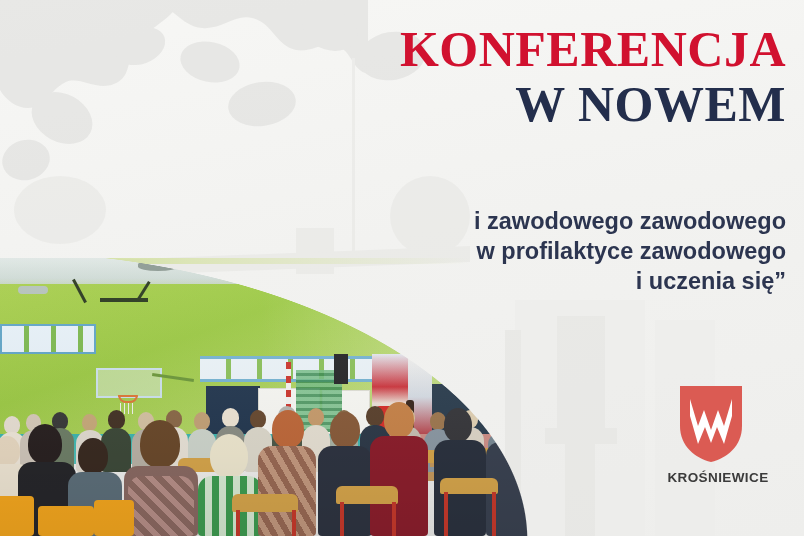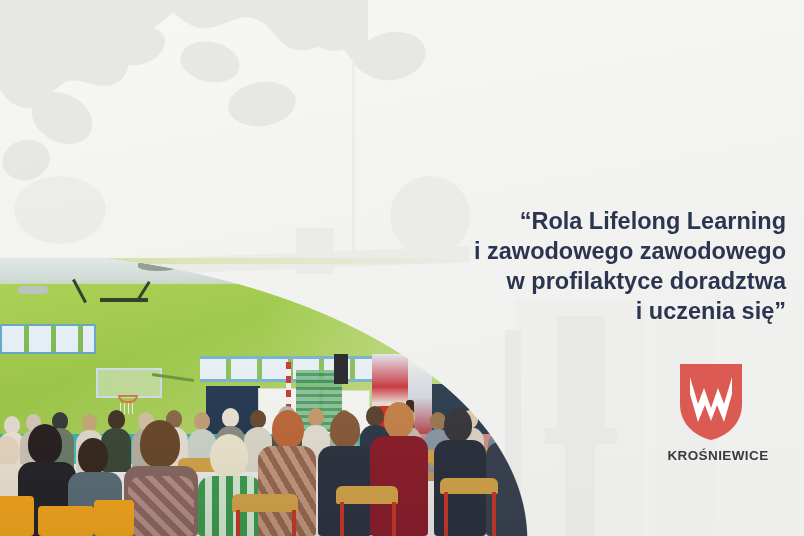--- a/index.html
+++ b/index.html
@@ -130,21 +130,21 @@
     position:absolute; right:18px; top:206px; width:620px;
     text-align:right;
     font-family:"Liberation Sans", sans-serif;
     font-weight:700; font-size:23.5px; line-height:30px;
     color:#2c3550;
   }
   .subtitle .sline{display:block; white-space:nowrap;}
 
   
   .logo{
-    position:absolute; left:648px; top:364px; width:140px; height:134px;
+    position:absolute; left:648px; top:386px; width:140px; height:134px;
   }
   .crest{position:absolute; left:32px; top:0; width:62px; height:76px;}
   .logo-name{
     position:absolute; left:0; top:84px; width:140px;
     font-family:"Liberation Sans", sans-serif;
     font-weight:700; font-size:13.5px; letter-spacing:.4px;
     color:#3b3b3b; text-align:center;
   }
   .logo-tag{
     position:absolute; left:0; top:102px; width:140px;
@@ -332,25 +332,28 @@
       <div class="chair-leg" style="left:340px;top:244px;height:34px;"></div>
       <div class="chair-leg" style="left:392px;top:244px;height:34px;"></div>
       <div class="chair-wd" style="left:440px;top:220px;width:58px;height:16px;"></div>
       <div class="chair-leg" style="left:444px;top:234px;height:44px;"></div>
       <div class="chair-leg" style="left:492px;top:234px;height:44px;"></div>
 
       <div class="photo-grade"></div>
     </div>
   </div>
 
+  <div class="title-block">
+    <div class="t-line1">KONFERENCJA</div>
+    <div class="t-line2">W NOWEM</div>
+  </div>
 
   <div class="subtitle">
-    <span class="sline">“Rola Lifelong Learning</span>
     <span class="sline">i zawodowego zawodowego</span>
-    <span class="sline">w profilaktyce doradztwa</span>
+    <span class="sline">w profilaktyce zawodowego</span>
     <span class="sline">i uczenia się”</span>
   </div>
 
   <div class="logo">
     <svg class="crest" viewBox="0 0 62 76">
       <path d="M0 0 H62 V40 C62 60 47 72 31 76 C15 72 0 60 0 40 Z" fill="#db5b53"></path>
       <path d="M10 13 L18 40 L24 24 L31 44 L38 24 L44 40 L52 13
                L52 30 L44 58 L37 41 L31 57 L25 41 L18 58 L10 30 Z" fill="#ffffff"></path>
     </svg>
     <div class="logo-name">KROŚNIEWICE</div>

